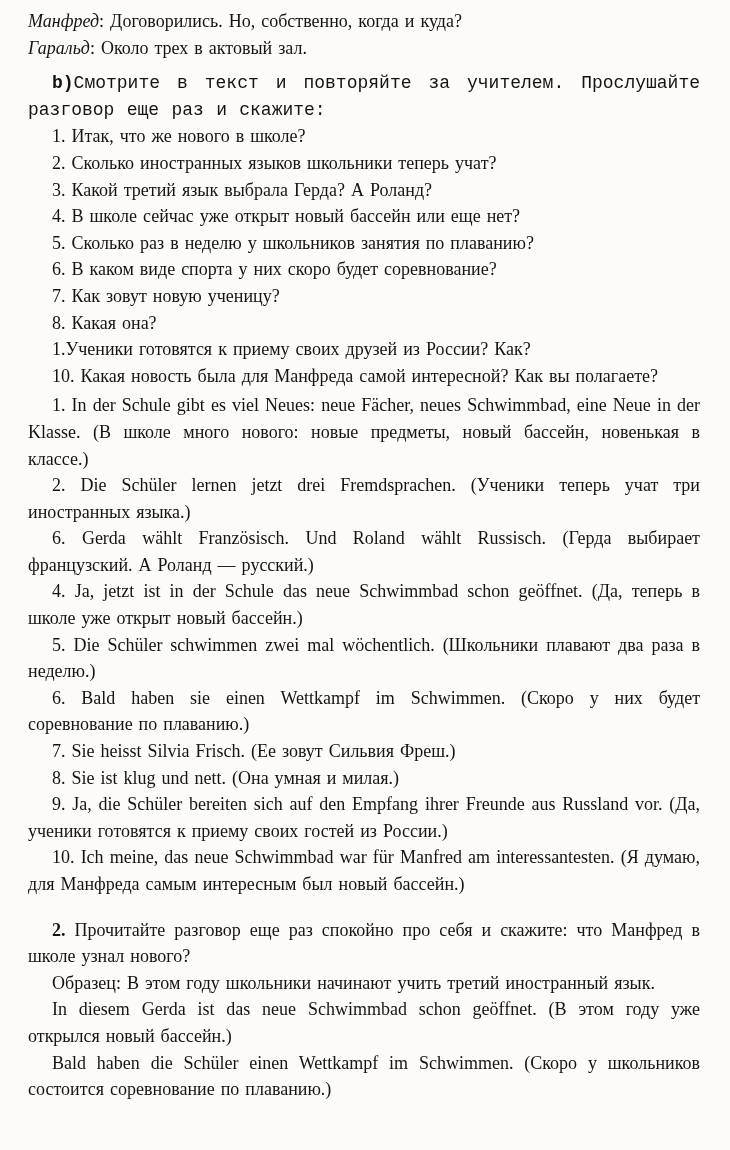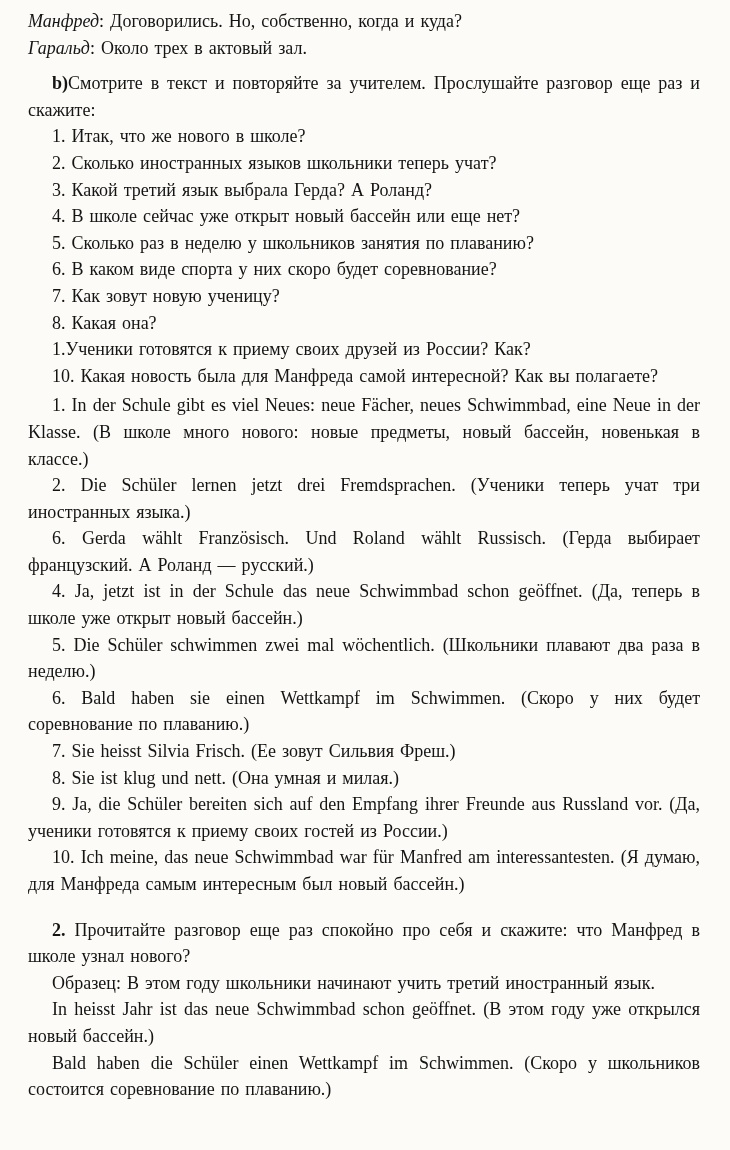--- a/index.html
+++ b/index.html
@@ -17,21 +17,21 @@
   }
   .page {
     padding: 8px 30px 0 28px;
   }
   .para, .dialog {
     text-align: justify;
   }
   .indent { text-indent: 24px; }
   .speaker { font-style: italic; }
   .lead { font-weight: bold; }
-  .task-b { margin-top: 9px; }
+  .task-b { margin-top: 9px; font-family: Liberation Mono, monospace; }
   .answers { margin-top: 3px; }
   .task-2 { margin-top: 19px; }
 </style>
 </head>
 <body>
 
 <div class="page">
 
   <p class="dialog"><i class="speaker">Манфред</i><span>: Договорились. Но, собственно, когда и куда?</span></p>
 
@@ -61,16 +61,16 @@
     <p class="para indent">6. Bald haben sie einen Wettkampf im Schwimmen. (Скоро у них будет соревнование по плаванию.)</p>
     <p class="para indent">7. Sie heisst Silvia Frisch. (Ее зовут Сильвия Фреш.)</p>
     <p class="para indent">8. Sie ist klug und nett. (Она умная и милая.)</p>
     <p class="para indent">9. Ja, die Schüler bereiten sich auf den Empfang ihrer Freunde aus Russland vor. (Да, ученики готовятся к приему своих гостей из России.)</p>
     <p class="para indent">10. Ich meine, das neue Schwimmbad war für Manfred am interessantesten. (Я думаю, для Манфреда самым интересным был новый бассейн.)</p>
   </div>
 
   <p class="para indent task-2"><b class="lead">2.</b><span> Прочитайте разговор еще раз спокойно про себя и скажите: что Манфред в школе узнал нового?</span></p>
 
   <p class="para indent">Образец: В этом году школьники начинают учить третий иностранный язык.</p>
-  <p class="para indent">In heisst Jahr ist das neue Schwimmbad schon geöffnet. (В этом году уже открылся новый бассейн.)</p>
+  <p class="para indent">In diesem Gerda ist das neue Schwimmbad schon geöffnet. (В этом году уже открылся новый бассейн.)</p>
   <p class="para indent">Bald haben die Schüler einen Wettkampf im Schwimmen. (Скоро у школьников состоится соревнование по плаванию.)</p>
 
 </div>
 
 </body></html>

